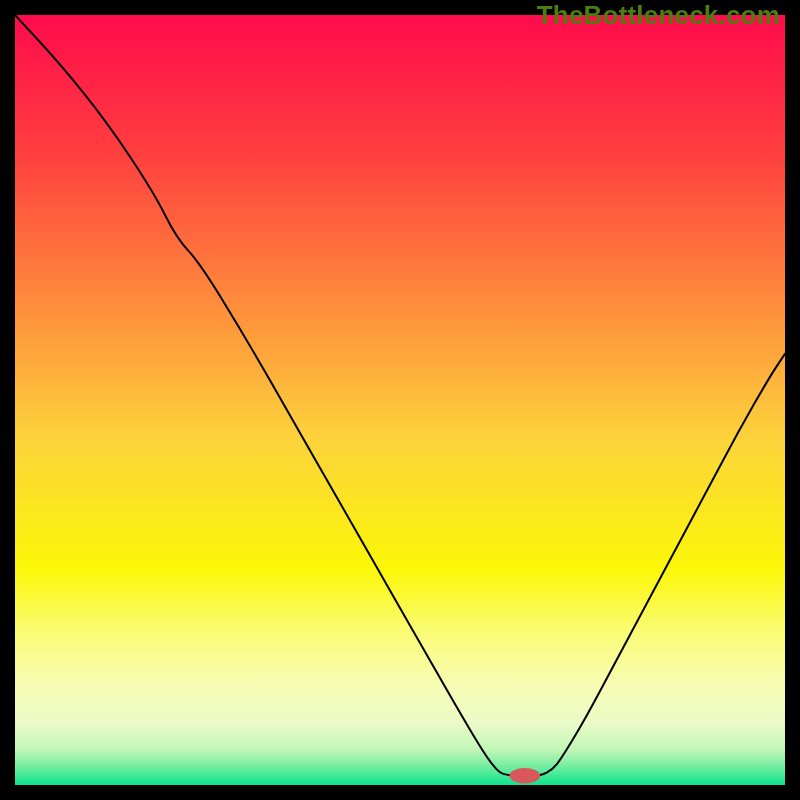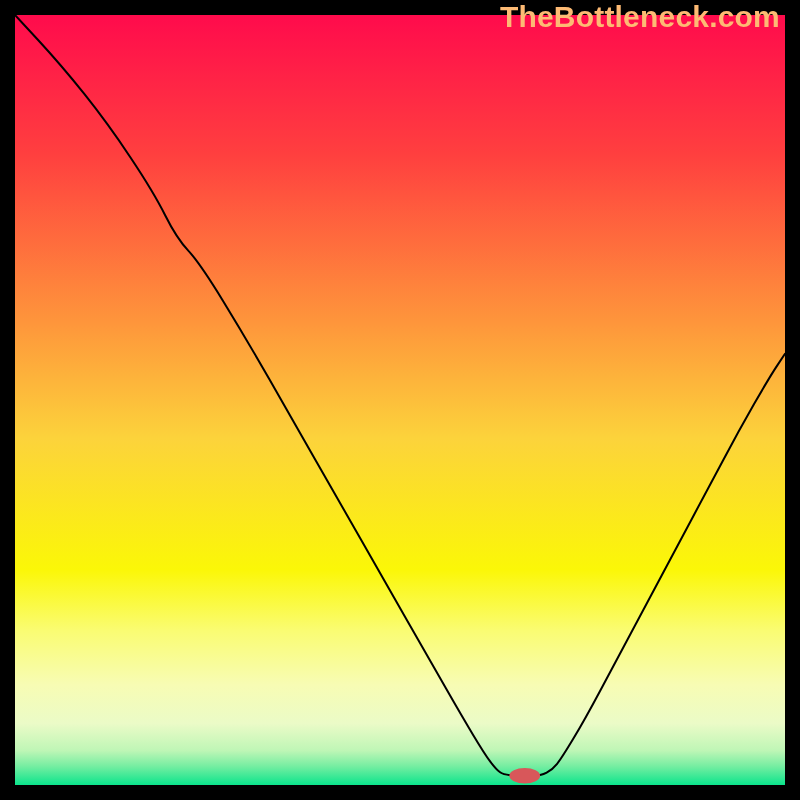--- a/index.html
+++ b/index.html
@@ -23,23 +23,23 @@
     left: 0;
     top: 0;
     width: 770px;
     height: 770px;
   }
   .watermark {
     position: absolute;
     top: 0px;
     right: 20px;
     font-family: Arial, Helvetica, sans-serif;
-    font-size: 30px;
+    font-size: 26px;
     font-weight: 600;
-    color: #fdba74;
+    color: #4d7c0f;
     letter-spacing: 0.2px;
   }
 </style>
 </head>
 <body>
 
 <div class="frame">
   <svg class="plot" viewBox="0 0 770 770" preserveAspectRatio="none">
     <defs>
       <linearGradient id="bg-grad" x1="0" y1="0" x2="0" y2="1">

